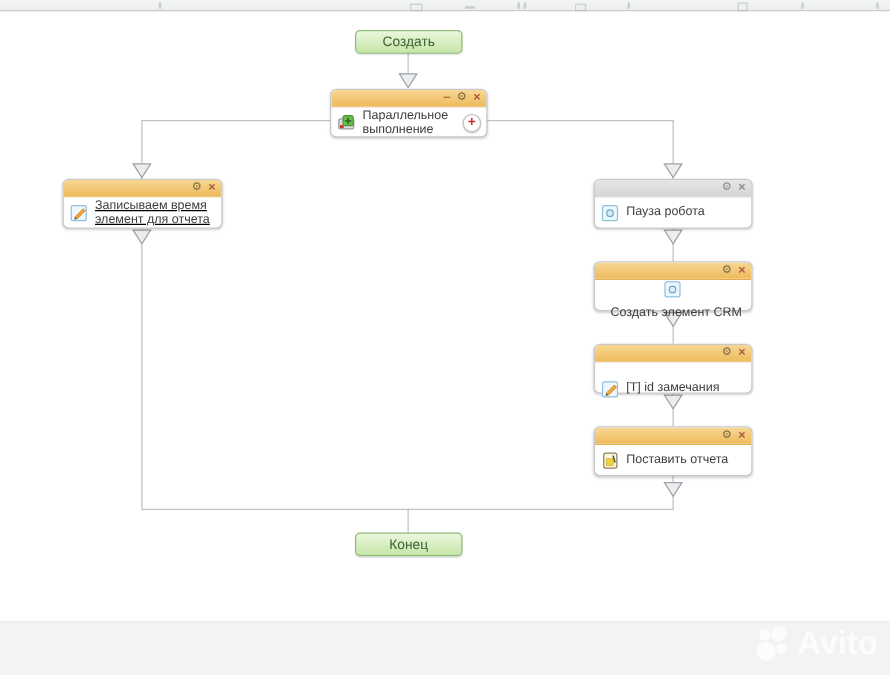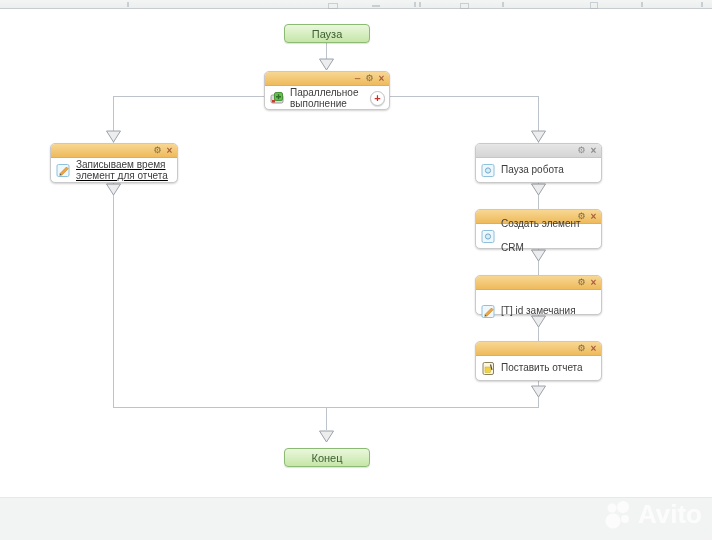--- a/index.html
+++ b/index.html
@@ -102,21 +102,21 @@
       <polygon points="1.5,1 15.5,1 8.5,12" fill="#ededed" stroke="#9aa2ab"></polygon>
     </svg>
   <svg class="arrow" style="left:530px;top:385px;">
       <polygon points="1.5,1 15.5,1 8.5,12" fill="#ededed" stroke="#9aa2ab"></polygon>
     </svg>
   <svg class="arrow" style="left:318px;top:430px;">
       <polygon points="1.5,1 15.5,1 8.5,12" fill="#ededed" stroke="#9aa2ab"></polygon>
     </svg>
 
   <div class="pill" style="left:284px;top:24px;">
-    <span>Пауза</span>
+    <span>Создать</span>
   </div>
 
   <div class="node" style="left:264px;top:71px;width:124px;height:37px;">
     <div class="hdr orange">
       <span class="hctl min" style="right:26px;">–</span>
       <span class="hctl gear" style="right:14px;">⚙</span>
       <span class="hctl close" style="right:2px;">×</span>
     </div>
     <div class="nbody" style="height:23px;">
       <span class="nicon">
@@ -169,21 +169,21 @@
       </span>
       <span class="ntitle single">Пауза робота</span>
     </div>
   </div>
 
   <div class="node" style="left:475px;top:209px;width:125px;height:38px;">
     <div class="hdr orange">
       <span class="hctl gear" style="right:14px;">⚙</span>
       <span class="hctl close" style="right:2px;">×</span>
     </div>
-    <div class="nbody" style="height:24px;">
+    <div class="nbody" style="height:24px;flex-direction:column;">
       <span class="nicon">
         <svg width="15" height="15">
           <rect x="1" y="1.5" width="12" height="12" rx="1.5" fill="#eef7fc" stroke="#8fc0dc"></rect>
           <circle cx="7" cy="7.5" r="2.6" fill="#d6ecf7" stroke="#74aacb"></circle>
         </svg>
       </span>
       <span class="ntitle single">Создать элемент CRM</span>
     </div>
   </div>
 
@@ -214,21 +214,21 @@
         <svg width="15" height="15">
           <rect x="2" y="1.5" width="10.5" height="12" rx="1.5" fill="#fbf6dc" stroke="#8a8060"></rect>
           <rect x="4" y="6" width="5.5" height="5.5" fill="#f2d23e" stroke="#c9a92a" stroke-width="0.5"></rect>
           <path d="M9.5 3.5 L11 9" stroke="#55503a" stroke-width="1.2"></path>
         </svg>
       </span>
       <span class="ntitle single">Поставить отчета</span>
     </div>
   </div>
 
-  <div class="pill" style="left:284px;top:448px;text-align:right;">
+  <div class="pill" style="left:284px;top:426px;text-align:right;">
     <span>Конец</span>
   </div>
 
   <div class="bottomband"></div>
   <div class="wm">
     <svg width="30" height="30">
       <circle cx="8" cy="8" r="4.5" fill="#fdfdfd"></circle>
       <circle cx="19" cy="7" r="6" fill="#fdfdfd"></circle>
       <circle cx="9" cy="21" r="7.5" fill="#fdfdfd"></circle>
       <circle cx="21" cy="19" r="4" fill="#fdfdfd"></circle>

